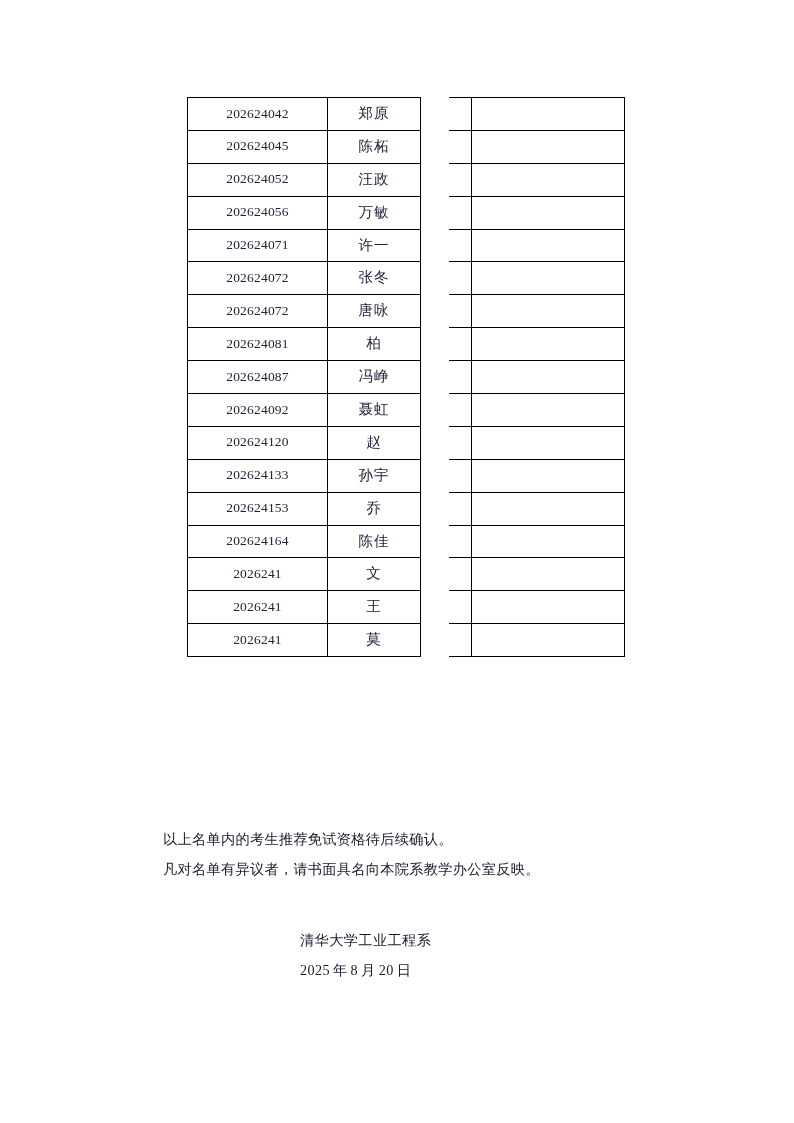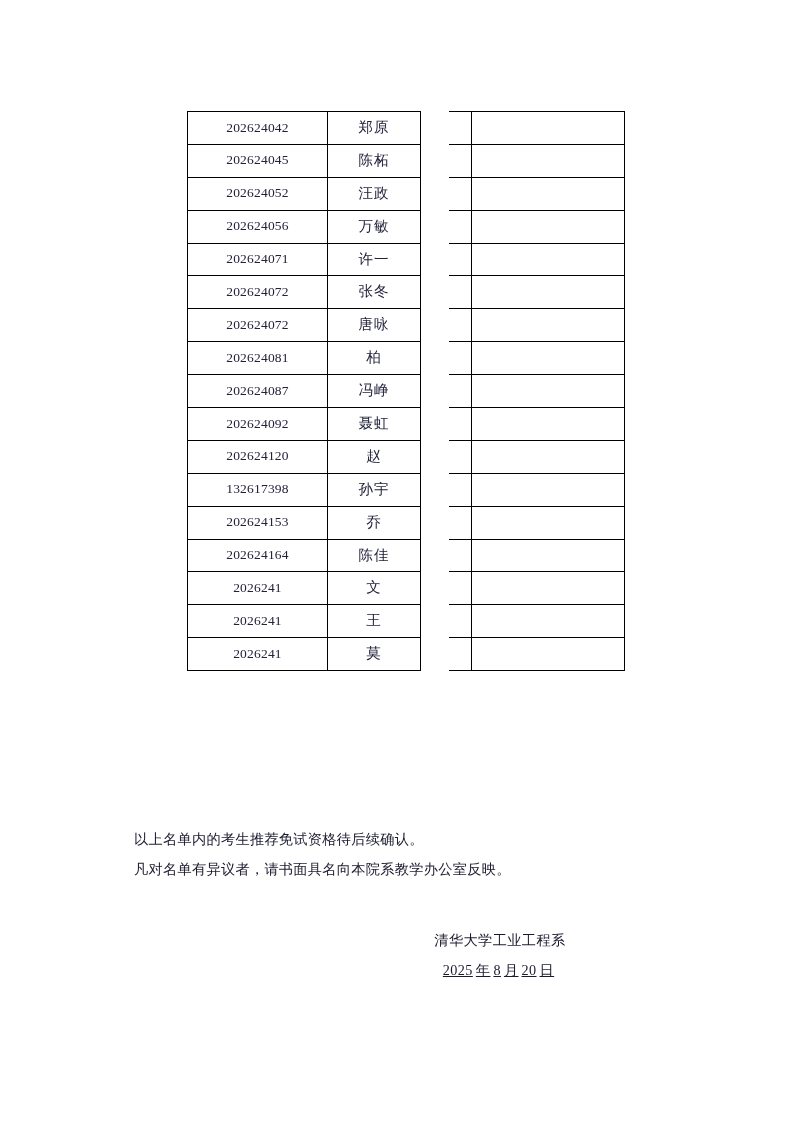--- a/index.html
+++ b/index.html
@@ -19,21 +19,21 @@
   .page {
     position: absolute;
     inset: 0;
     background: #ffffff;
   }
 
   
   .roster-table {
     position: absolute;
     left: 187px;
-    top: 111px;
+    top: 97px;
     width: 437px;
     border-collapse: collapse;
     table-layout: fixed;
   }
   .roster-table td {
     height: 31.9px;
     padding: 0;
     font-size: 13.5px;
     color: #22223b;
     text-align: center;
@@ -83,51 +83,50 @@
     border-top: 1.2px solid #000;
     border-bottom: 1.2px solid #000;
   }
 
   .id-text   { font-size: 13.5px; letter-spacing: 0.2px; }
   .name-text { font-size: 14.5px; letter-spacing: 1px; text-align: center; }
 
   
   .notes {
     position: absolute;
-    left: 134px;
+    left: 163px;
     top: 824px;
     width: 520px;
   }
   .note-line {
     font-size: 14.2px;
     line-height: 30px;
     color: #1a1a2e;
     letter-spacing: 0.3px;
     white-space: nowrap;
   }
 
   
   .signature {
     position: absolute;
     left: 300px;
     top: 925px;
     width: 400px;
-    text-align: center;
+    text-align: left;
     padding-right: 92px;
   }
   .sig-org {
     font-size: 14.2px;
     line-height: 30px;
     letter-spacing: 0.4px;
   }
   .sig-date {
     font-size: 14.2px;
     line-height: 30px;
     letter-spacing: 0.4px;
-    text-decoration: underline;
   }
   .sig-date .num { font-family: "Liberation Serif", serif; }
   .sig-date .cn  { margin: 0 3px; }
 </style>
 </head>
 <body>
 
 <div class="page">
 
   <table class="roster-table">
@@ -198,21 +197,21 @@
           <td class="cell-gap"></td>
           <td class="cell-blank"><span></span></td>
         </tr>
         <tr>
           <td class="cell-id"><span class="id-text">202624120</span></td>
           <td class="cell-name"><span class="name-text">赵</span></td>
           <td class="cell-gap"></td>
           <td class="cell-blank"><span></span></td>
         </tr>
         <tr>
-          <td class="cell-id"><span class="id-text">132617398</span></td>
+          <td class="cell-id"><span class="id-text">202624133</span></td>
           <td class="cell-name"><span class="name-text">孙宇</span></td>
           <td class="cell-gap"></td>
           <td class="cell-blank"><span></span></td>
         </tr>
         <tr>
           <td class="cell-id"><span class="id-text">202624153</span></td>
           <td class="cell-name"><span class="name-text">乔</span></td>
           <td class="cell-gap"></td>
           <td class="cell-blank"><span></span></td>
         </tr>

